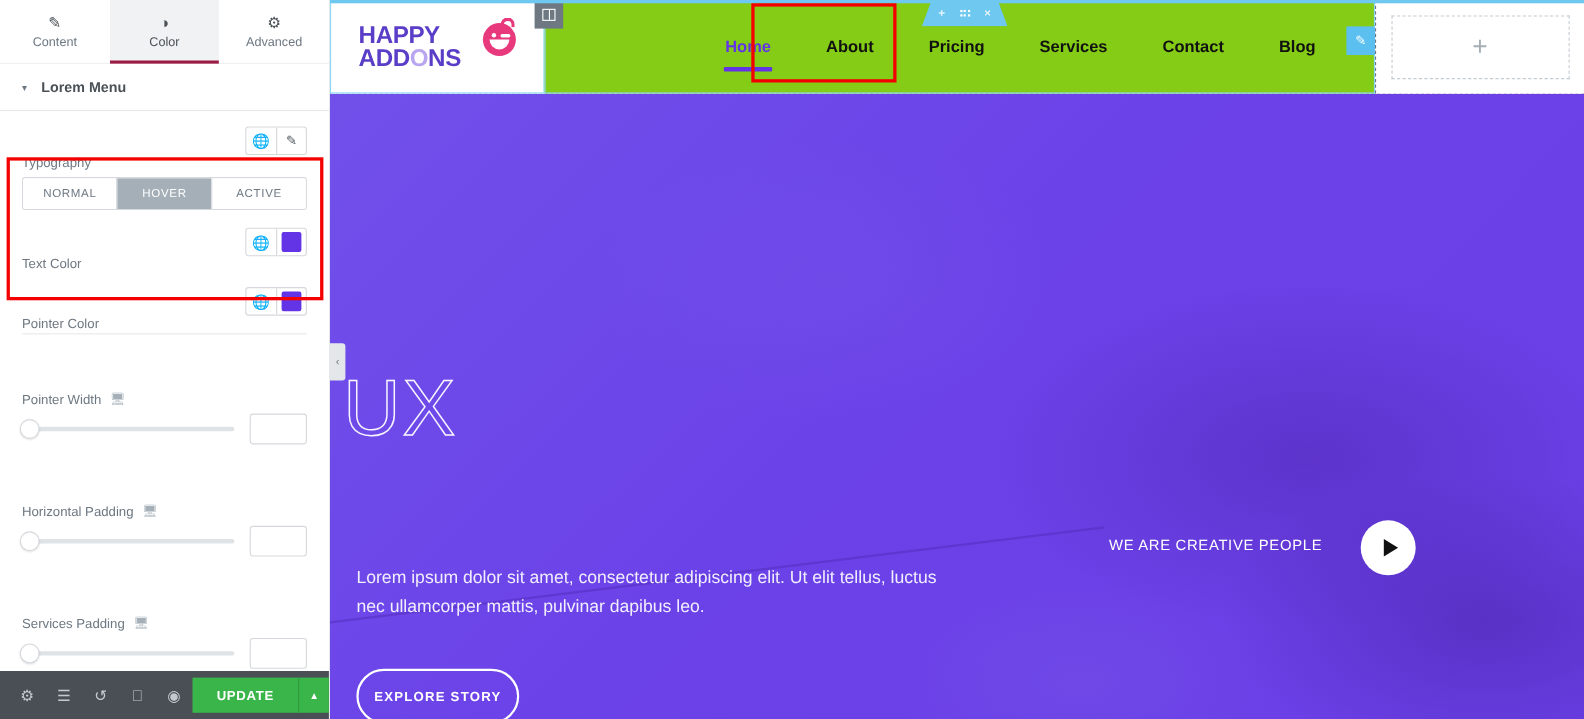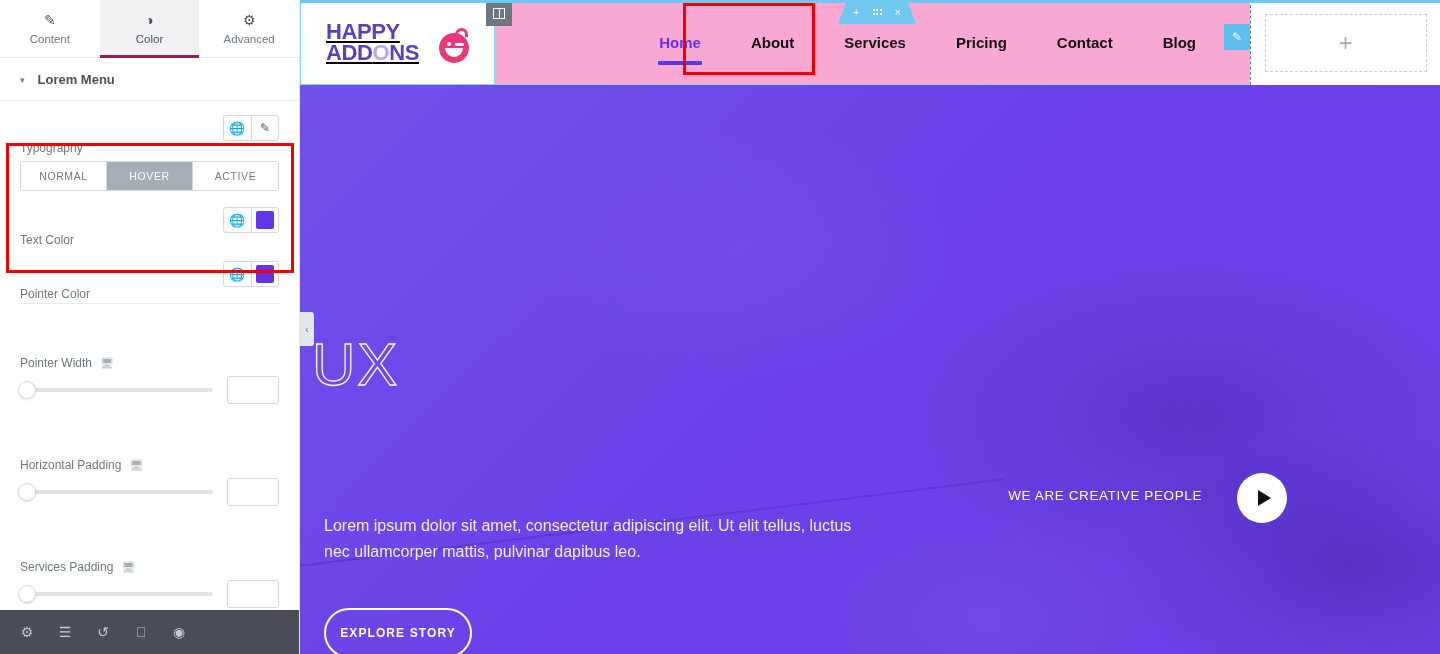--- a/index.html
+++ b/index.html
@@ -111,39 +111,39 @@
 
   
   #canvas { flex: 1; position: relative; height: 654px; overflow: hidden; background: #fff; }
 
   .site-header { position: relative; height: 85px; display: flex; background: #fff; z-index: 10; }
   .sec-outline { position: absolute; left: 0; top: 0; right: 0; height: 85px;
     border: 1px dashed #6d7882; z-index: 12; pointer-events: none; }
   .logo-col { width: 195px; flex: 0 0 195px; display: flex; align-items: center;
     justify-content: center; background: #fff; border: 1px solid #8bd7f7;
     position: relative; z-index: 14; }
-  .logo { display: flex; align-items: flex-end; gap: 20px; text-decoration: underline; }
+  .logo { display: flex; align-items: center; gap: 20px; }
   .logo-text { font-weight: bold; font-size: 22px; line-height: .94; letter-spacing: -.4px;
     color: #5b3ec8; }
   .logo-text .ln2 { display: block; }
   .logo-text .o-dim { color: #b9a6f0; }
   .smiley { width: 30px; height: 30px; border-radius: 50%; background: #e8397d;
     position: relative; margin-top: -14px; }
   .smiley .mouth { position: absolute; left: 6px; bottom: 6px; width: 18px; height: 9px;
     background: #fff; border-radius: 0 0 10px 10px; }
   .smiley .eye { position: absolute; width: 4px; height: 4px; border-radius: 50%;
     background: #fff; top: 9px; left: 8px; }
   .smiley .wink { position: absolute; width: 9px; height: 3px; background: #fff;
     border-radius: 2px; top: 10px; right: 5px; }
   .smiley .tuft { position: absolute; top: -5px; right: 1px; width: 13px; height: 9px;
     border: 3px solid #e8397d; border-bottom: none; border-radius: 10px 10px 0 0;
     background: transparent; }
 
   .menu-col { flex: 1; position: relative; display: flex; align-items: center;
-    border: 1px solid #8bd7f7; background: #f9a8d4; z-index: 14; }
+    border: 1px solid #8bd7f7; background: #84cc16; z-index: 14; }
   .nav { display: flex; align-items: center; width: 100%; justify-content: flex-end;
     padding-right: 28px; gap: 0; }
   .nav a { font-size: 15px; font-weight: bold; color: #111; text-decoration: none;
     padding: 0 25px; position: relative; height: 52px; display: flex; align-items: center;
     justify-content: center; }
   .nav a.hovered { color: #6334e6; }
   .nav a.hovered::after { content: ""; position: absolute; left: 24px; right: 24px;
     bottom: 4px; height: 4px; background: #6334e6; border-radius: 1px; }
 
   .add-col { width: 190px; flex: 0 0 190px; display: flex; align-items: center;
@@ -183,21 +183,21 @@
       radial-gradient(ellipse 340px 190px at 92% 84%, rgba(45,15,120,.30), transparent 70%),
       radial-gradient(ellipse 260px 150px at 60% 94%, rgba(120,90,230,.30), transparent 70%),
       radial-gradient(ellipse 300px 180px at 40% 30%, rgba(125,95,235,.22), transparent 72%),
       linear-gradient(135deg, #7150ea 0%, #6b42e8 45%, #6b3fe6 100%);
   }
   .hero-bg::after { content:""; position: absolute; left: -8%; bottom: 22%;
     width: 70%; height: 1.5px; background: rgba(80,40,180,.45);
     transform: rotate(-7deg); }
   .hero-inner { position: absolute; left: 12px; top: 0; right: 0; bottom: 0; padding-left: 0; }
 
-  .ux { position: absolute; left: 0px; top: 250px; font-size: 60px; letter-spacing: 2px;
+  .ux { position: absolute; left: 0px; top: 250px; font-size: 72px; letter-spacing: 2px;
     color: transparent; -webkit-text-stroke: 1.3px rgba(255,255,255,.95);
     font-weight: 300; line-height: 1; }
   .headline { position: absolute; left: 12px; top: 335px; font-size: 60px;
     font-weight: bold; color: #fff; letter-spacing: -.5px; line-height: 1; }
   .sub { position: absolute; left: 12px; top: 428px; width: 545px; font-size: 16px;
     color: #f1eefd; line-height: 1.62; }
   .cta { position: absolute; left: 12px; top: 523px; width: 148px; height: 50px;
     border: 2px solid #fff; border-radius: 30px; display: flex; align-items: center;
     justify-content: center; color: #fff; font-size: 12px; font-weight: bold;
     letter-spacing: 1.1px; cursor: pointer; }
@@ -343,20 +343,24 @@
 
       <div class="annot" id="annot-panel" style="left: 6px; top: 85px; width: 288px; height: 130px; border-color: rgb(244, 0, 0);"></div>
     </div>
 
     <div class="panel-footer">
       <div class="foot-ic">⚙</div>
       <div class="foot-ic">☰</div>
       <div class="foot-ic">↺</div>
       <div class="foot-ic">⎕</div>
       <div class="foot-ic">◉</div>
+      <div class="update-wrap">
+        <div class="update-btn" style="background: rgb(57, 181, 74);">UPDATE</div>
+        <div class="update-caret" style="background: rgb(57, 181, 74);">▲</div>
+      </div>
     </div>
   </div>
 
   <div class="collapse-handle">‹</div>
 
   <div id="canvas">
 
     <div class="top-cyan"></div>
 
     <div class="site-header">
@@ -381,22 +385,22 @@
         <span class="bx">
             <i></i>
             <i></i>
           </span>
       </div>
 
       <div class="menu-col">
         <nav class="nav">
           <a href="#" class="hovered" style="color: rgb(99, 52, 230);">Home</a>
           <a href="#">About</a>
+          <a href="#">Pricing</a>
           <a href="#">Services</a>
-          <a href="#">Pricing</a>
           <a href="#">Contact</a>
           <a href="#">Blog</a>
         </nav>
       </div>
 
       <div class="add-col">
         <div class="add-box">+</div>
       </div>
 
       <div class="sec-handle">

